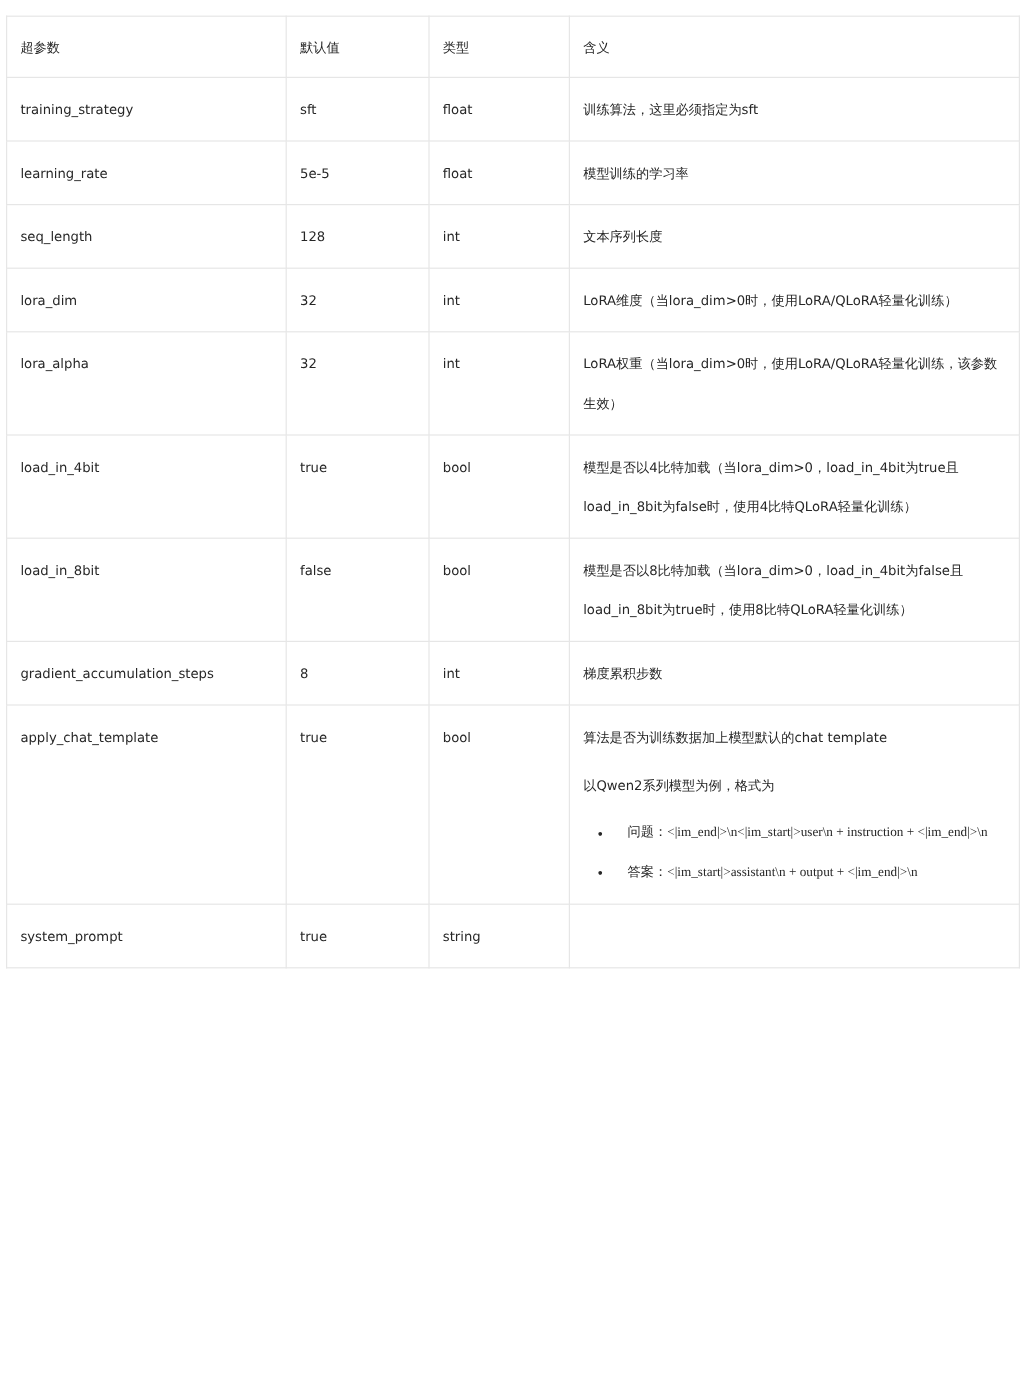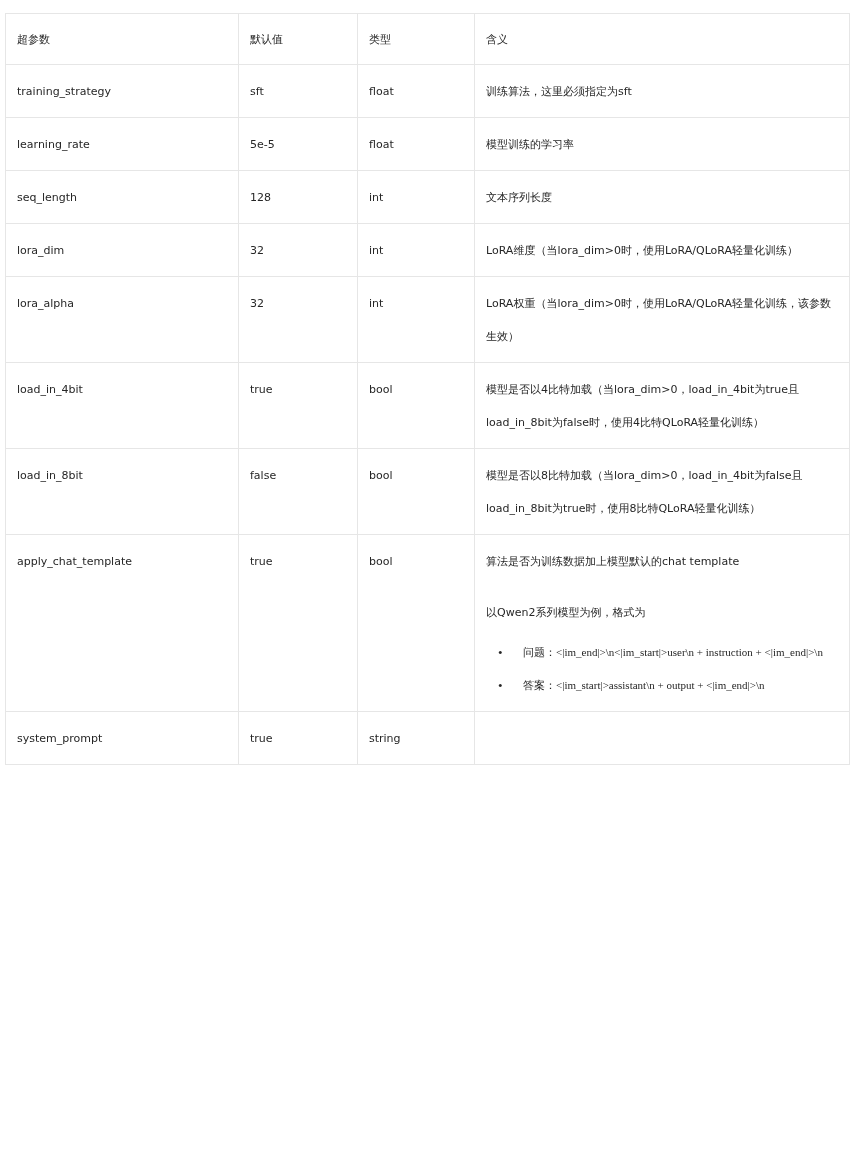--- a/index.html
+++ b/index.html
@@ -3,21 +3,21 @@
 <meta charset="utf-8">
 <style>
   html, body { margin: 0; padding: 0; background: #ffffff; }
   body { width: 852px; height: 1166px; overflow: hidden; font-family: "DejaVu Sans", "Liberation Sans", sans-serif; color: #262626; }
   .wrap { position: absolute; left: 5px; top: 13px; }
   table { border-collapse: collapse; table-layout: fixed; width: 844px; }
   col.c1 { width: 233px; } col.c2 { width: 119px; } col.c3 { width: 117px; } col.c4 { width: 375px; }
   td { border: 1.5px solid #e6e6e6; vertical-align: top; padding: 10px 11px 9px 11px; font-size: 11px; line-height: 33px; word-break: break-all; }
   tr.head td { padding-top: 9px; padding-bottom: 8px; }
   p { margin: 0; }
-  p + p { margin-top: 18px; }
+  p + p { margin-top: 7px; }
   ul { margin: 7px 0 0 0; padding-left: 37px; list-style: none; font-family: Liberation Serif, serif; }
   li { position: relative; }
   li::before { content: "•"; position: absolute; left: -25px; top: 0; font-size: 13px; }
   .desc { word-break: normal; overflow-wrap: break-word; padding-left: 11px; }
 </style>
 </head>
 <body>
 
 <div class="wrap">
 <table>
@@ -84,20 +84,28 @@
         </tr>
         <tr>
           <td>load_in_8bit</td>
           <td>false</td>
           <td>bool</td>
           <td class="desc">
             <p>模型是否以8比特加载（当lora_dim&gt;0，load_in_4bit为false且load_in_8bit为true时，使用8比特QLoRA轻量化训练）</p>
           </td>
         </tr>
         <tr>
+          <td>gradient_accumulation_steps</td>
+          <td>8</td>
+          <td>int</td>
+          <td class="desc">
+            <p>梯度累积步数</p>
+          </td>
+        </tr>
+        <tr>
           <td>apply_chat_template</td>
           <td>true</td>
           <td>bool</td>
           <td class="desc">
             <p>算法是否为训练数据加上模型默认的chat template</p>
             <p>以Qwen2系列模型为例，格式为</p>
             <ul>
               <li>问题：&lt;|im_end|&gt;\n&lt;|im_start|&gt;user\n + instruction + &lt;|im_end|&gt;\n</li>
               <li>答案：&lt;|im_start|&gt;assistant\n + output + &lt;|im_end|&gt;\n</li>
             </ul>

